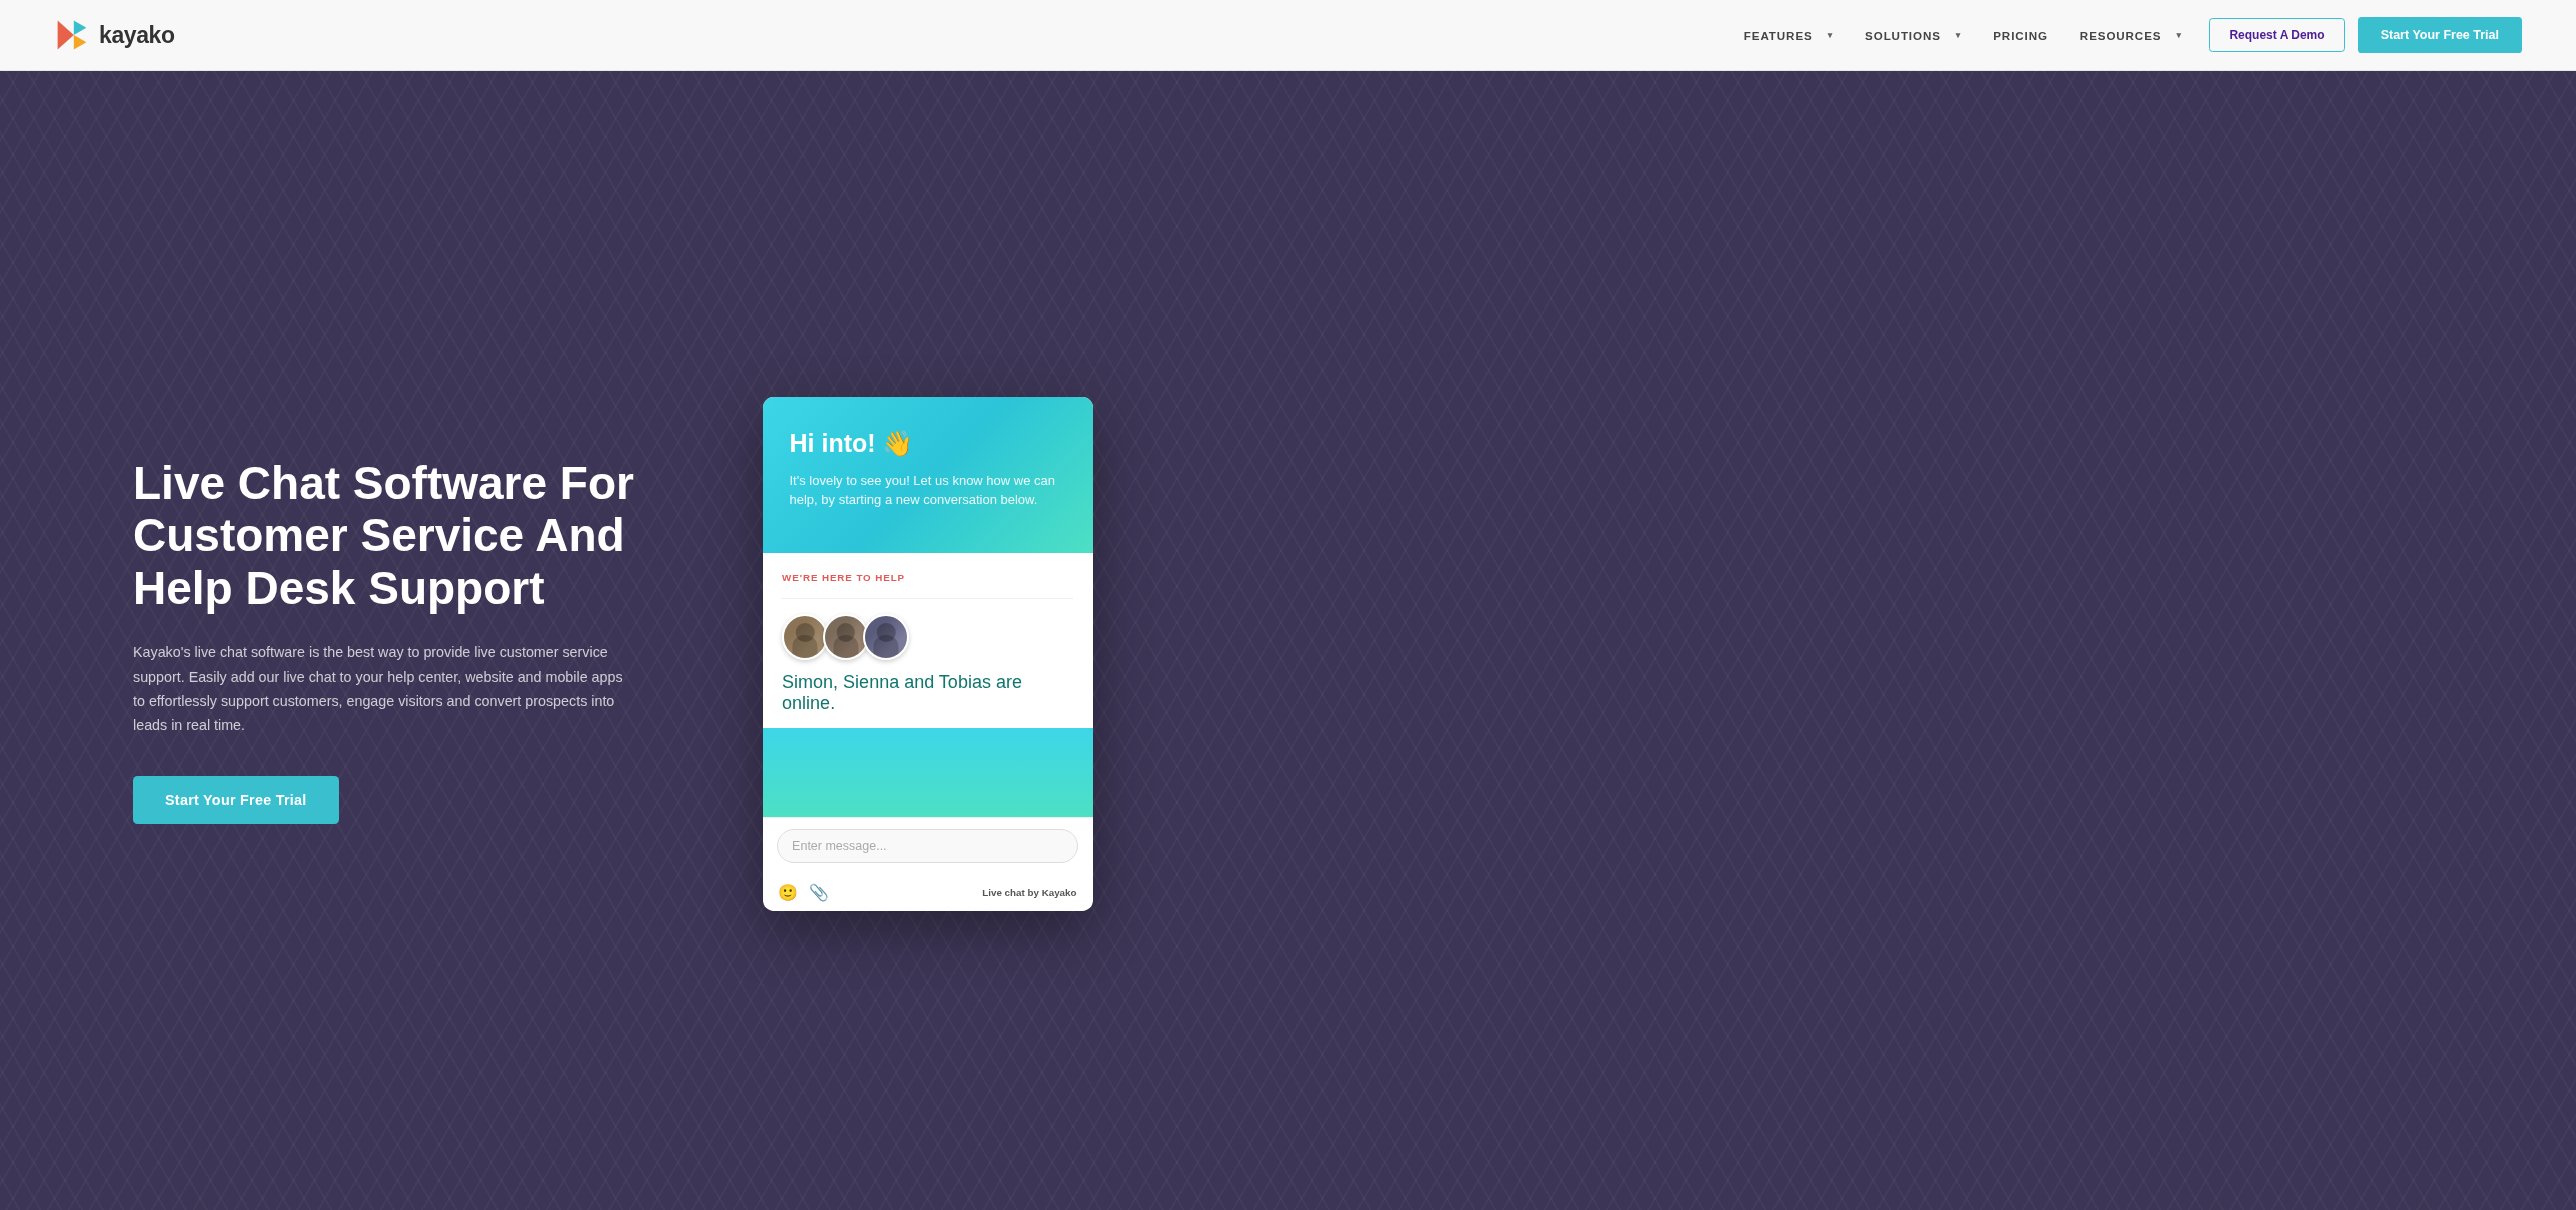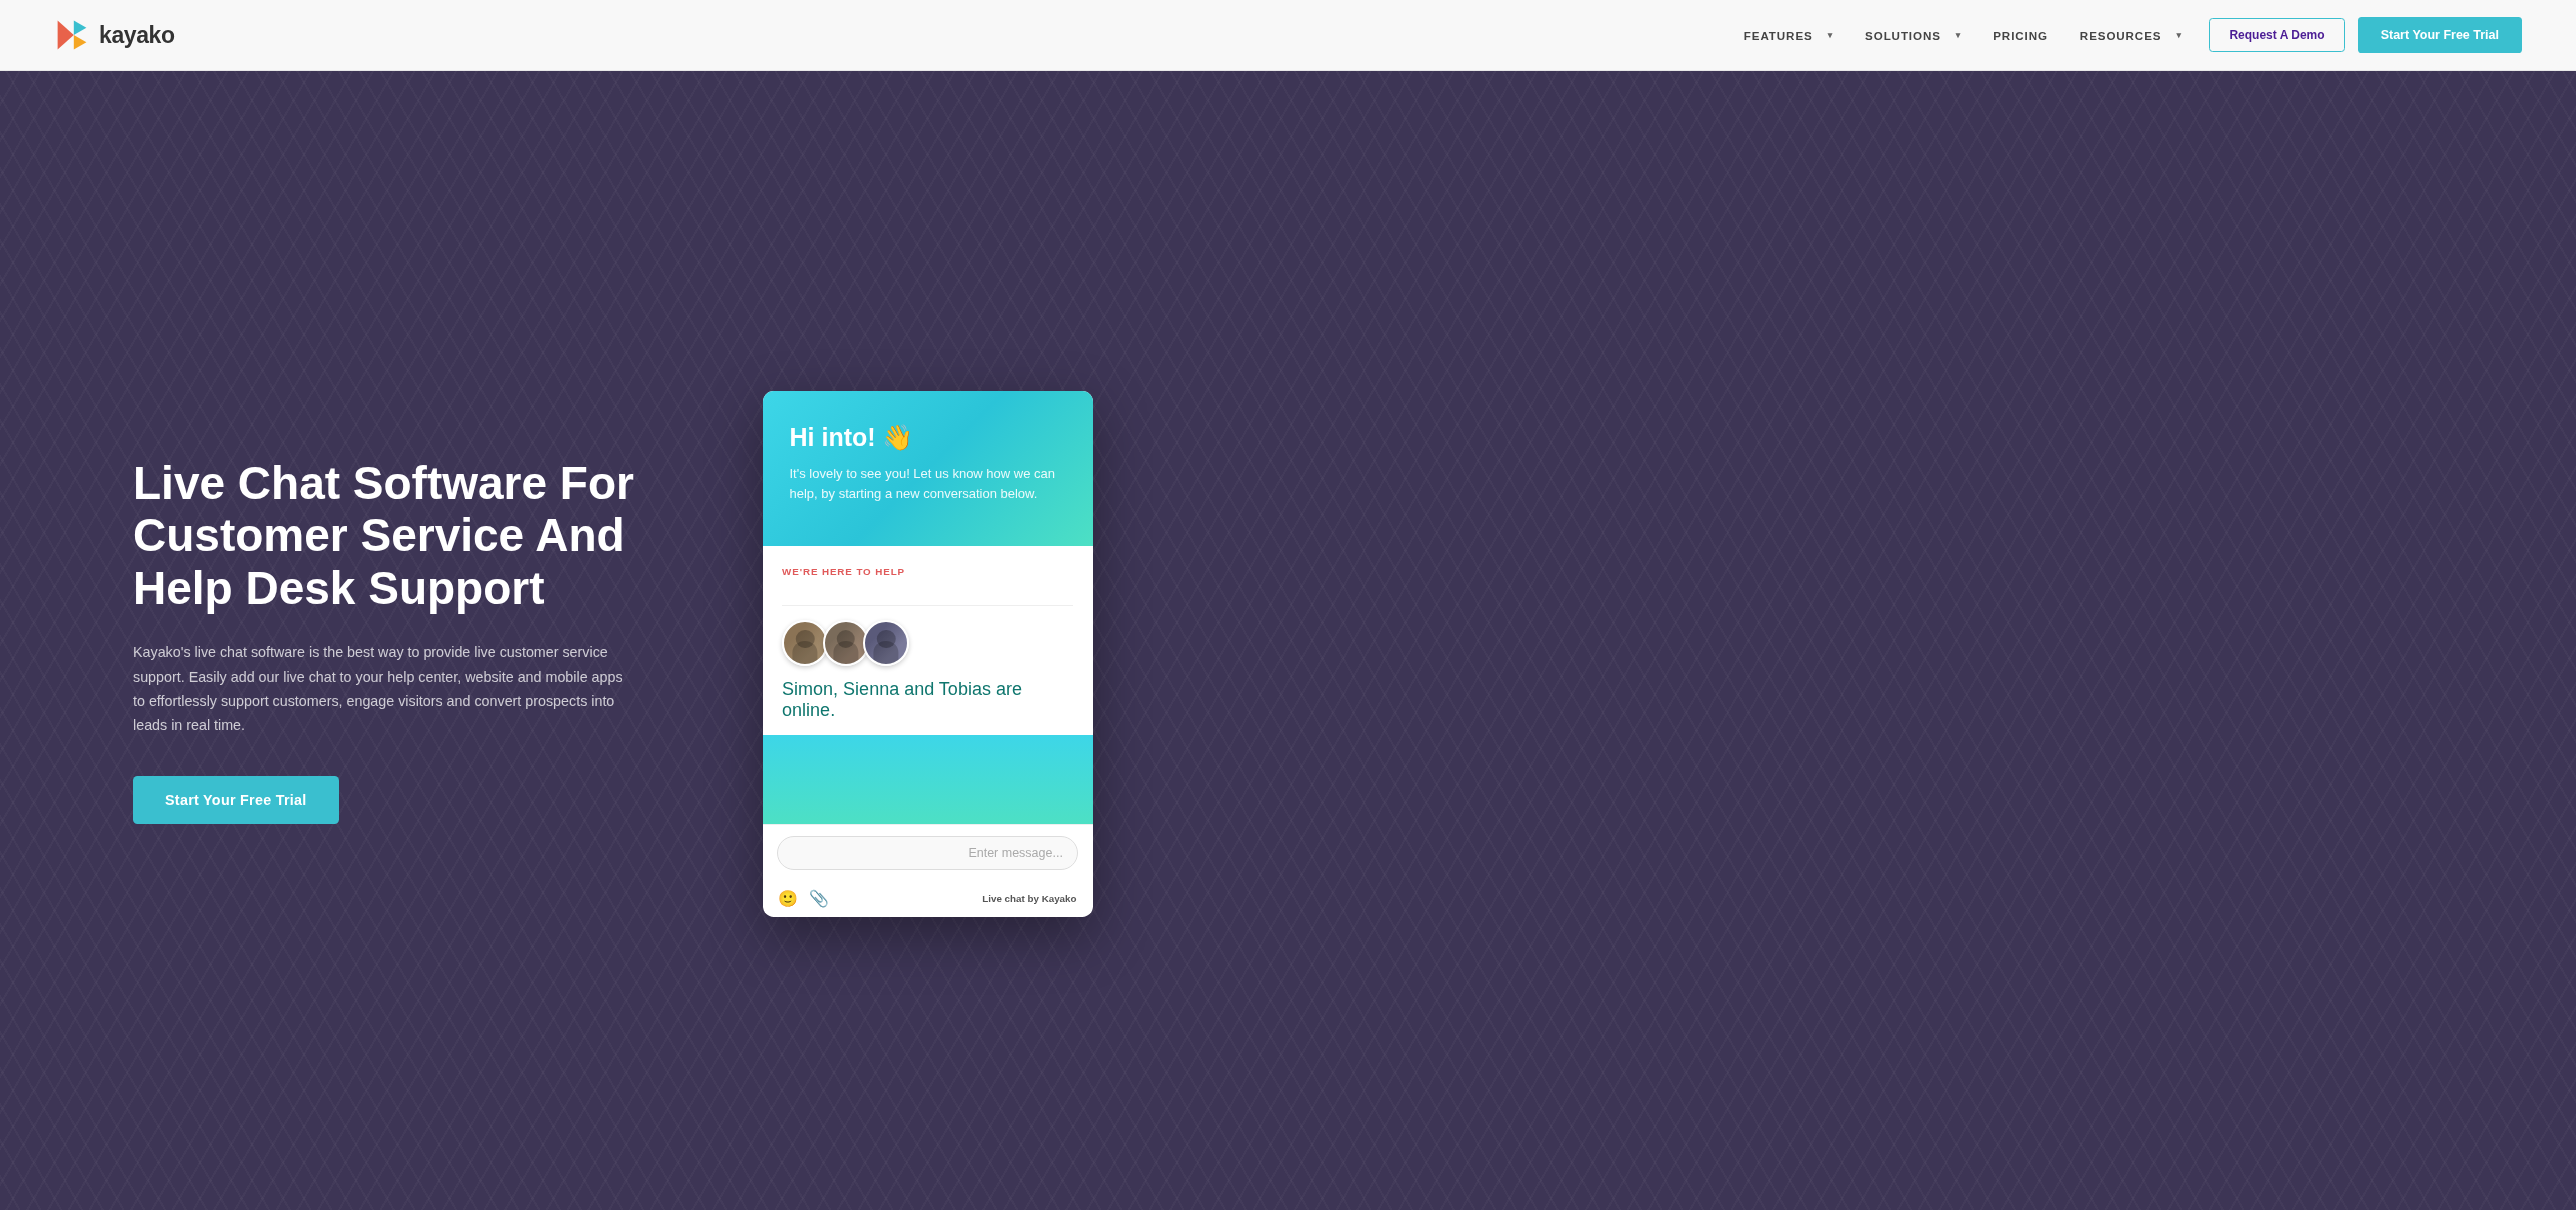--- a/index.html
+++ b/index.html
@@ -169,21 +169,21 @@
       border-top: none;
     }
     .chat-we-help {
       font-size: 9.8px;
       font-weight: 700;
       color: #e05a5a;
       letter-spacing: 0.9px;
       text-transform: uppercase;
       margin-bottom: 14.3px;
       border-bottom: 0.9px solid #eee;
-      padding-bottom: 28px;
+      padding-bottom: 15px;
     }
     .chat-agents {
       display: flex;
       align-items: center;
       gap: 7.1px;
       margin-bottom: 12.5px;
     }
     .agent-avatar {
       width: 46px;
       height: 46px;
@@ -239,21 +239,20 @@
     .chat-input-area {
       background: #f9f9f9;
       border: 0.9px solid #ddd;
       border-radius: 21.4px;
       width: 100%;
       padding: 9px 14.3px;
       font-size: 12.5px;
       color: #aaa;
       display: flex;
       align-items: center;
-      justify-content: flex-end;
     }
     .chat-bottom-bar {
       padding: 9px 16px;
       display: flex;
       align-items: center;
       justify-content: space-between;
     }
     .chat-icons {
       display: flex;
       gap: 10.7px;

